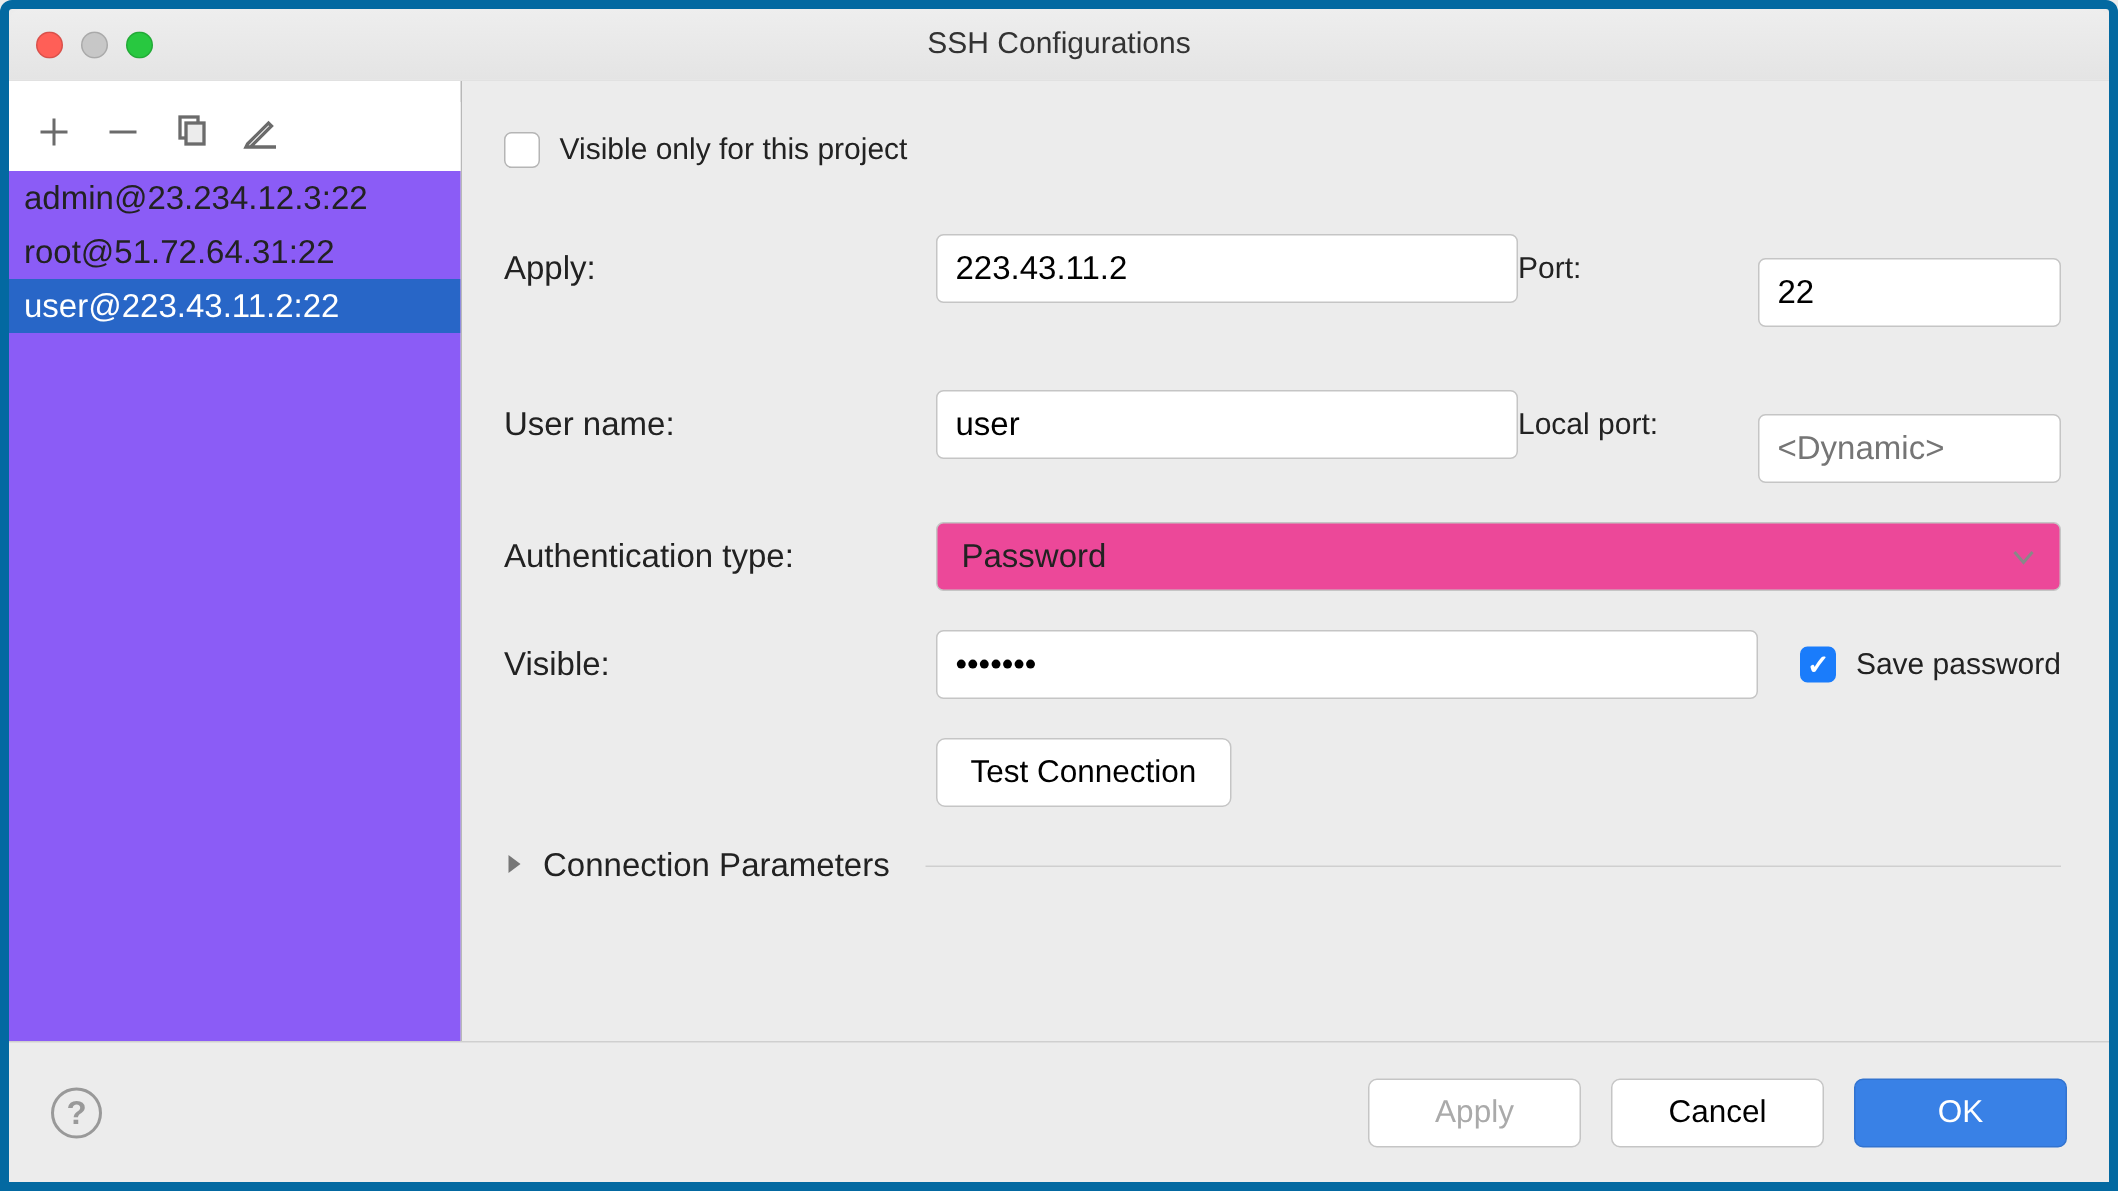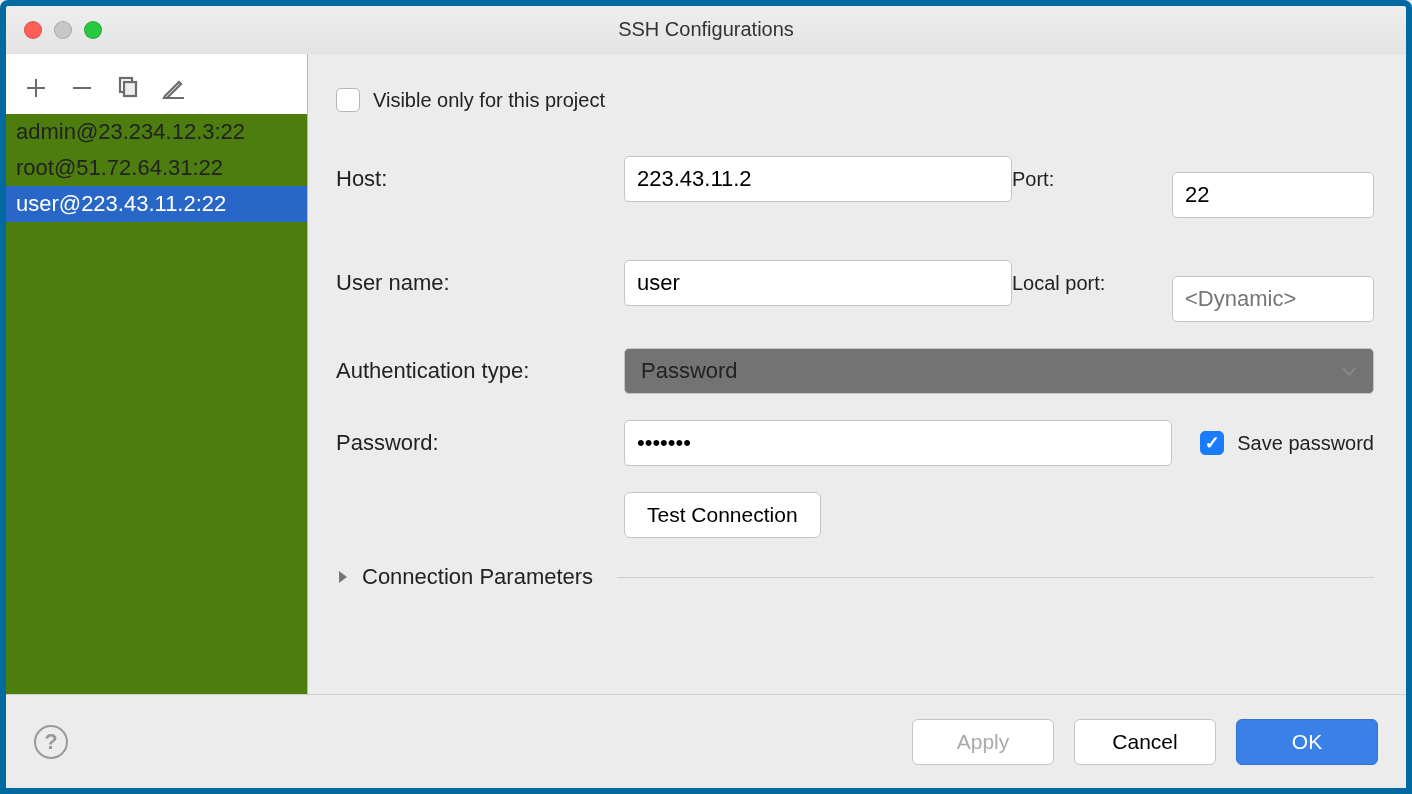--- a/index.html
+++ b/index.html
@@ -76,21 +76,21 @@
       height: 24px;
       display: flex;
       align-items: center;
       justify-content: center;
       color: #6b6b6b;
       cursor: pointer;
     }
     .tb-btn svg { width: 24px; height: 24px; }
     .config-list {
       flex: 1;
-      background: #4d7c0f;
+      background: #8b5cf6;
       overflow: hidden;
     }
     .config-item {
       padding: 5px 10px;
       font-size: 22px;
       white-space: nowrap;
       overflow: hidden;
       cursor: pointer;
     }
     .config-item.selected {
@@ -131,21 +131,21 @@
       font-family: inherit;
     }
     input[type="text"].dynamic {
       color: #aaa;
     }
     .select {
       flex: 1;
       display: flex;
       align-items: center;
       justify-content: space-between;
-      background: #737373;
+      background: #ec4899;
       border: 1px solid #c5c5c5;
       border-radius: 5px;
       padding: 9px 16px;
       font-size: 22px;
       cursor: pointer;
     }
     .select-arrow {
       display: inline-block;
       color: #888;
     }
@@ -287,21 +287,21 @@
     <div class="main">
 
       <div class="row" style="margin-bottom:18px;">
         <div class="checkbox-wrap">
           <span class="chk"></span>
           <span>Visible only for this project</span>
         </div>
       </div>
 
       <div class="row">
-        <div class="label-col">Host:</div>
+        <div class="label-col">Apply:</div>
         <div class="field-col">
           <input type="text" value="223.43.11.2" style="">
         </div>
         <div class="right-label">Port:</div>
         <div class="right-field">
           <input type="text" value="22" style="">
         </div>
       </div>
 
       <div class="row">
@@ -321,21 +321,21 @@
           <span>Password</span>
           <span class="select-arrow">
             <svg width="16" height="12" viewBox="0 0 16 12">
                 <path d="M2 2 L8 9 L14 2" fill="none" stroke="#888" stroke-width="2"></path>
               </svg>
           </span>
         </div>
       </div>
 
       <div class="row">
-        <div class="label-col">Password:</div>
+        <div class="label-col">Visible:</div>
         <div class="field-col">
           <input type="text" value="•••••••" style="">
         </div>
         <div style="margin-left:28px;" class="checkbox-wrap">
           <span class="chk checked">✓</span>
           <span>Save password</span>
         </div>
       </div>
 
       <div class="row">

